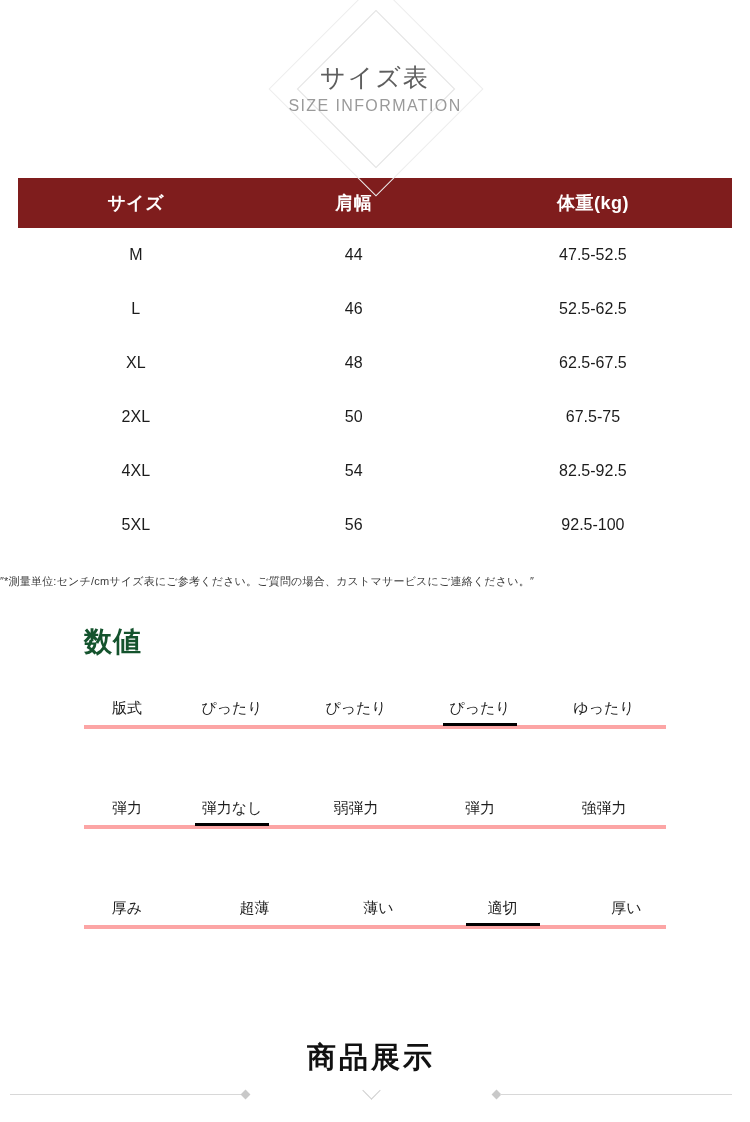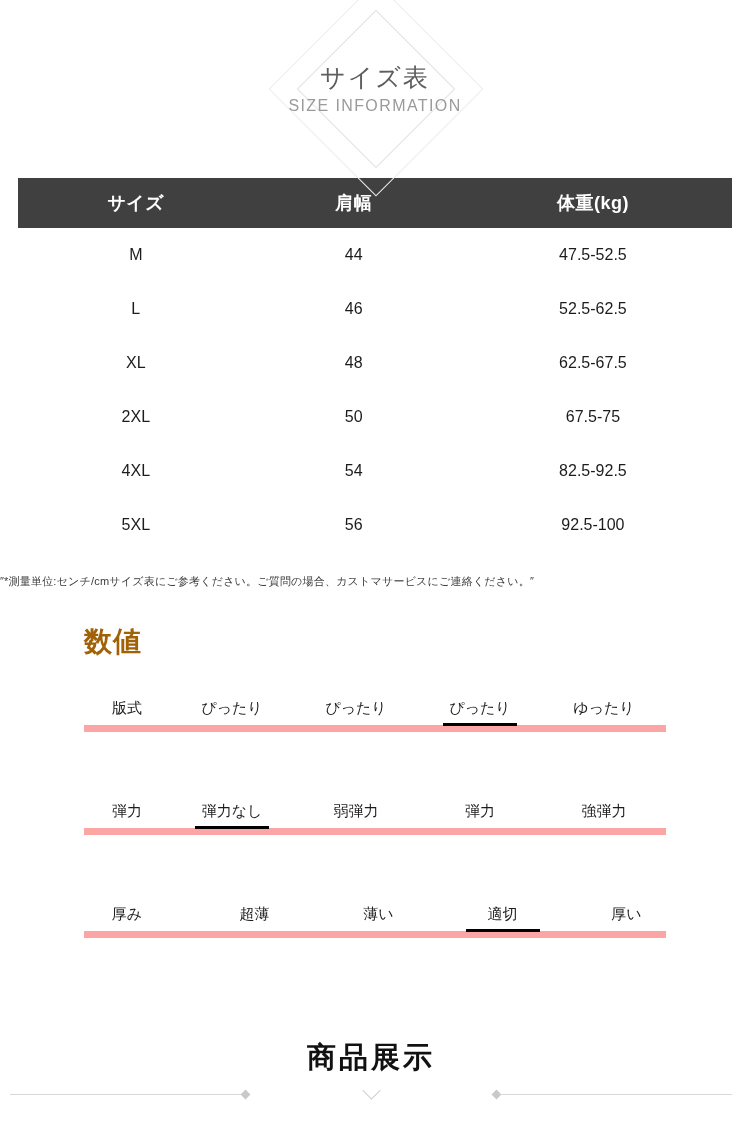--- a/index.html
+++ b/index.html
@@ -71,21 +71,21 @@
   }
 
   
   .size-table {
     width: 714px;
     margin: 0 auto;
     border-collapse: collapse;
     table-layout: fixed;
   }
   .size-table thead th {
-    background: #404040;
+    background: #7f1d1d;
     color: #ffffff;
     font-size: 18px;
     font-weight: bold;
     height: 48px;
     letter-spacing: 0.5px;
   }
   .size-table tbody td {
     height: 52px;
     font-size: 16px;
     color: #1c1c1c;
@@ -105,28 +105,28 @@
   }
 
   
   .values-section {
     margin-top: 34px;
     padding: 0 84px;
   }
   .values-title {
     font-size: 28px;
     font-weight: bold;
-    color: #a16207;
+    color: #14532d;
     letter-spacing: 1px;
     margin-bottom: 18px;
   }
   .value-row {
     display: flex;
     align-items: flex-end;
-    border-bottom: 7px solid #fca5a5;
+    border-bottom: 4px solid #fca5a5;
     height: 46px;
     margin-bottom: 50px;
   }
   .value-row:last-child { margin-bottom: 0; gap: 45px; }
   .value-cell {
     flex: 1;
     text-align: center;
     font-size: 15px;
     color: #1d1d1d;
     padding-bottom: 7px;

